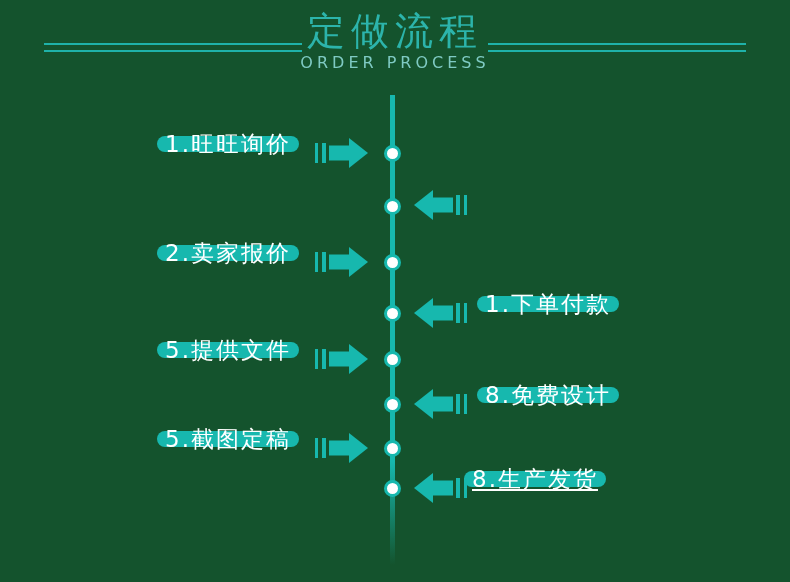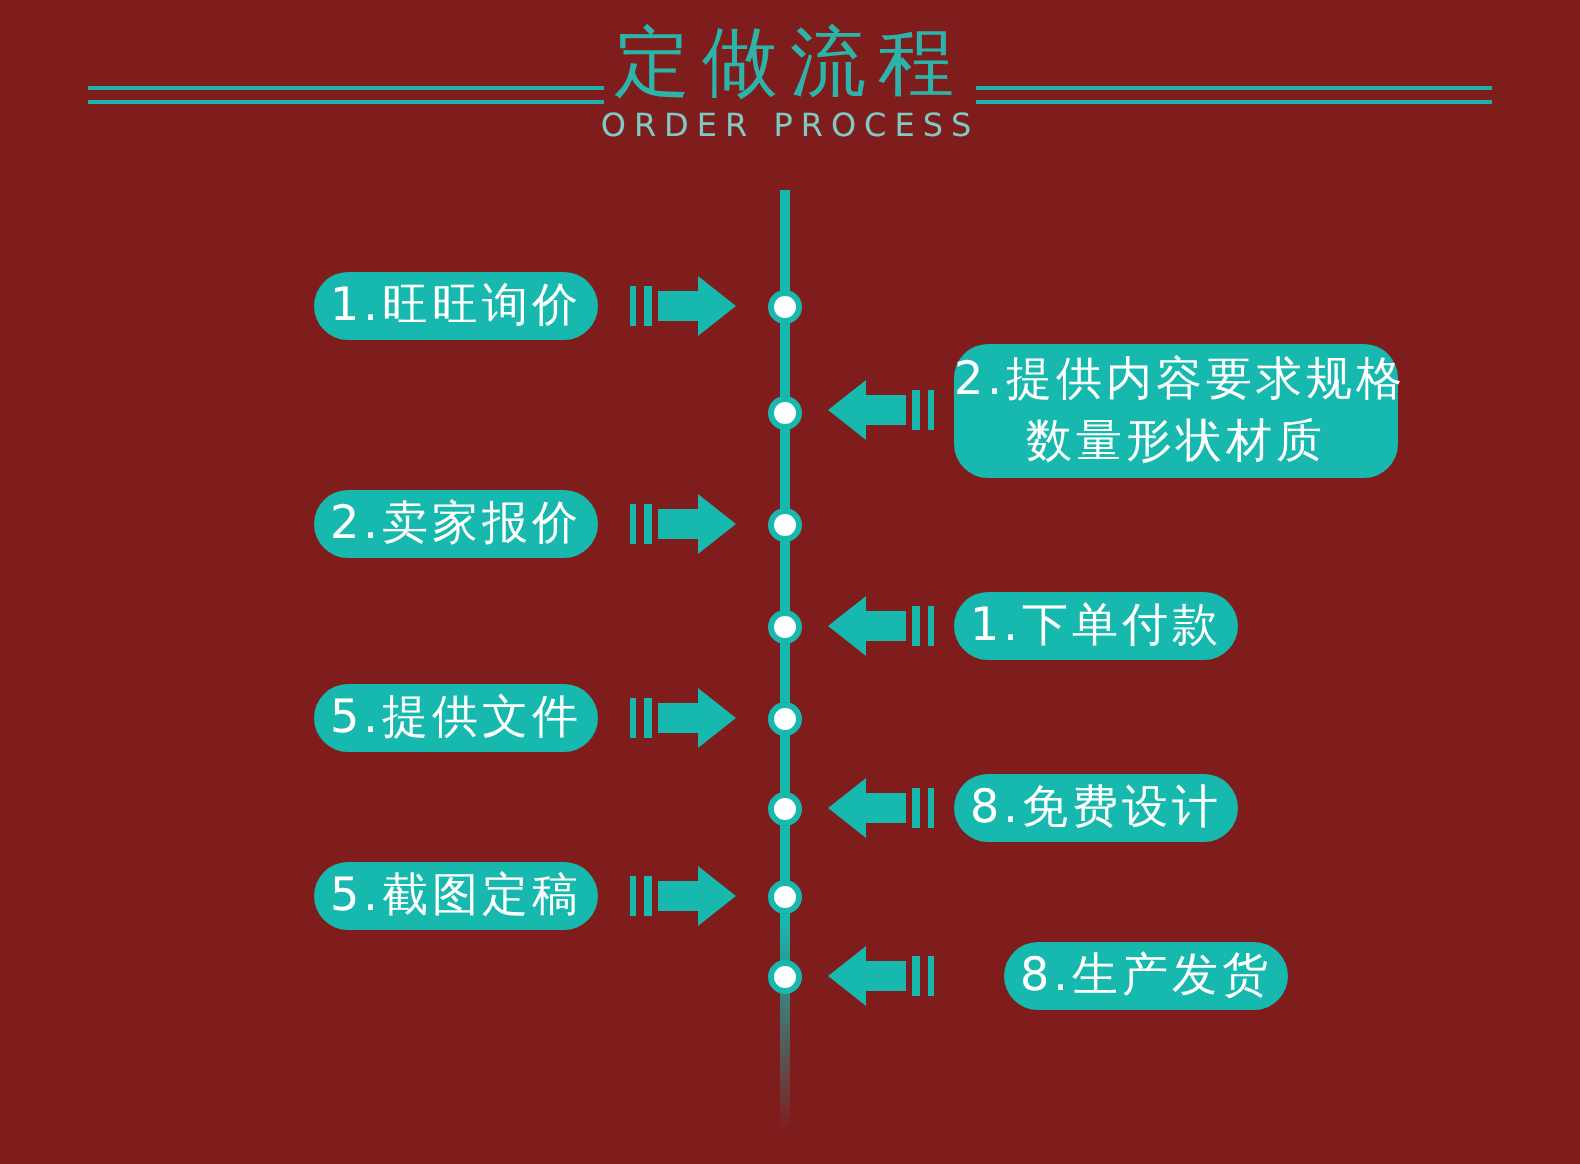--- a/index.html
+++ b/index.html
@@ -5,21 +5,21 @@
   html, body {
     margin: 0;
     padding: 0;
     background: #ffffff;
     font-family: "DejaVu Sans", "Liberation Sans", sans-serif;
   }
   .canvas {
     position: relative;
     width: 790px;
     height: 582px;
-    background: #7f1d1d;
+    background: #14532d;
     overflow: hidden;
   }
 
   
   .page-title {
     position: absolute;
     left: 0;
     right: 0;
     top: 6px;
     margin: 0;
@@ -85,21 +85,21 @@
     color: #ffffff;
     font-size: 23px;
     letter-spacing: 2px;
     text-align: center;
     display: flex;
     flex-direction: column;
     justify-content: center;
     line-height: 31px;
     white-space: nowrap;
   }
-  .pill-single { width: 142px; height: 34px; }
+  .pill-single { width: 142px; height: 16px; }
   .pill-double { width: 222px; height: 67px; }
 
   
   .arrow {
     position: absolute;
     width: 54px;
     height: 32px;
     fill: #17b8ae;
   }
   .arrow.flip { transform: scaleX(-1); }
@@ -144,24 +144,20 @@
   <div class="pill pill-single" style="left:157px; top:136px;">
     <span>1.旺旺询价</span>
   </div>
   <svg class="arrow" style="left:315px; top:137px;" viewBox="0 0 54 32">
       <use href="#arrow-shape"></use>
     </svg>
 
   <svg class="arrow flip" style="left:413px; top:189px;" viewBox="0 0 54 32">
       <use href="#arrow-shape"></use>
     </svg>
-  <div class="pill pill-double" style="left:477px; top:172px;">
-    <span>2.提供内容要求规格</span>
-    <span>数量形状材质</span>
-  </div>
 
   <div class="pill pill-single" style="left:157px; top:245px;">
     <span>2.卖家报价</span>
   </div>
   <svg class="arrow" style="left:315px; top:246px;" viewBox="0 0 54 32">
       <use href="#arrow-shape"></use>
     </svg>
 
   <svg class="arrow flip" style="left:413px; top:297px;" viewBox="0 0 54 32">
       <use href="#arrow-shape"></use>
@@ -187,17 +183,17 @@
   <div class="pill pill-single" style="left:157px; top:431px;">
     <span>5.截图定稿</span>
   </div>
   <svg class="arrow" style="left:315px; top:432px;" viewBox="0 0 54 32">
       <use href="#arrow-shape"></use>
     </svg>
 
   <svg class="arrow flip" style="left:413px; top:472px;" viewBox="0 0 54 32">
       <use href="#arrow-shape"></use>
     </svg>
-  <div class="pill pill-single" style="left:502px; top:471px;">
+  <div class="pill pill-single" style="left:464px; top:471px;text-decoration:underline;">
     <span>8.生产发货</span>
   </div>
 
 </div>
 
 </body></html>

